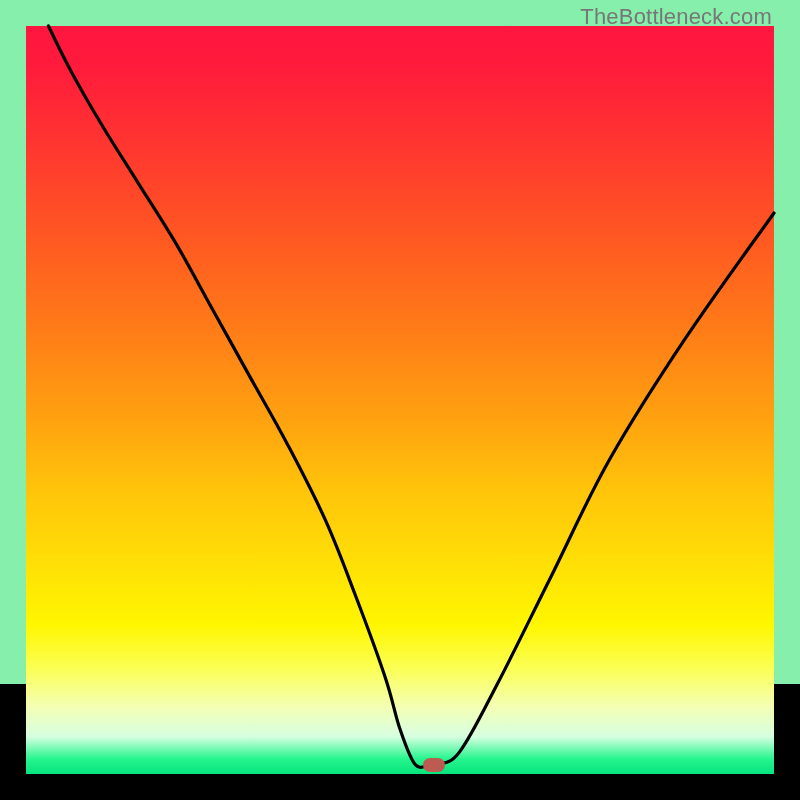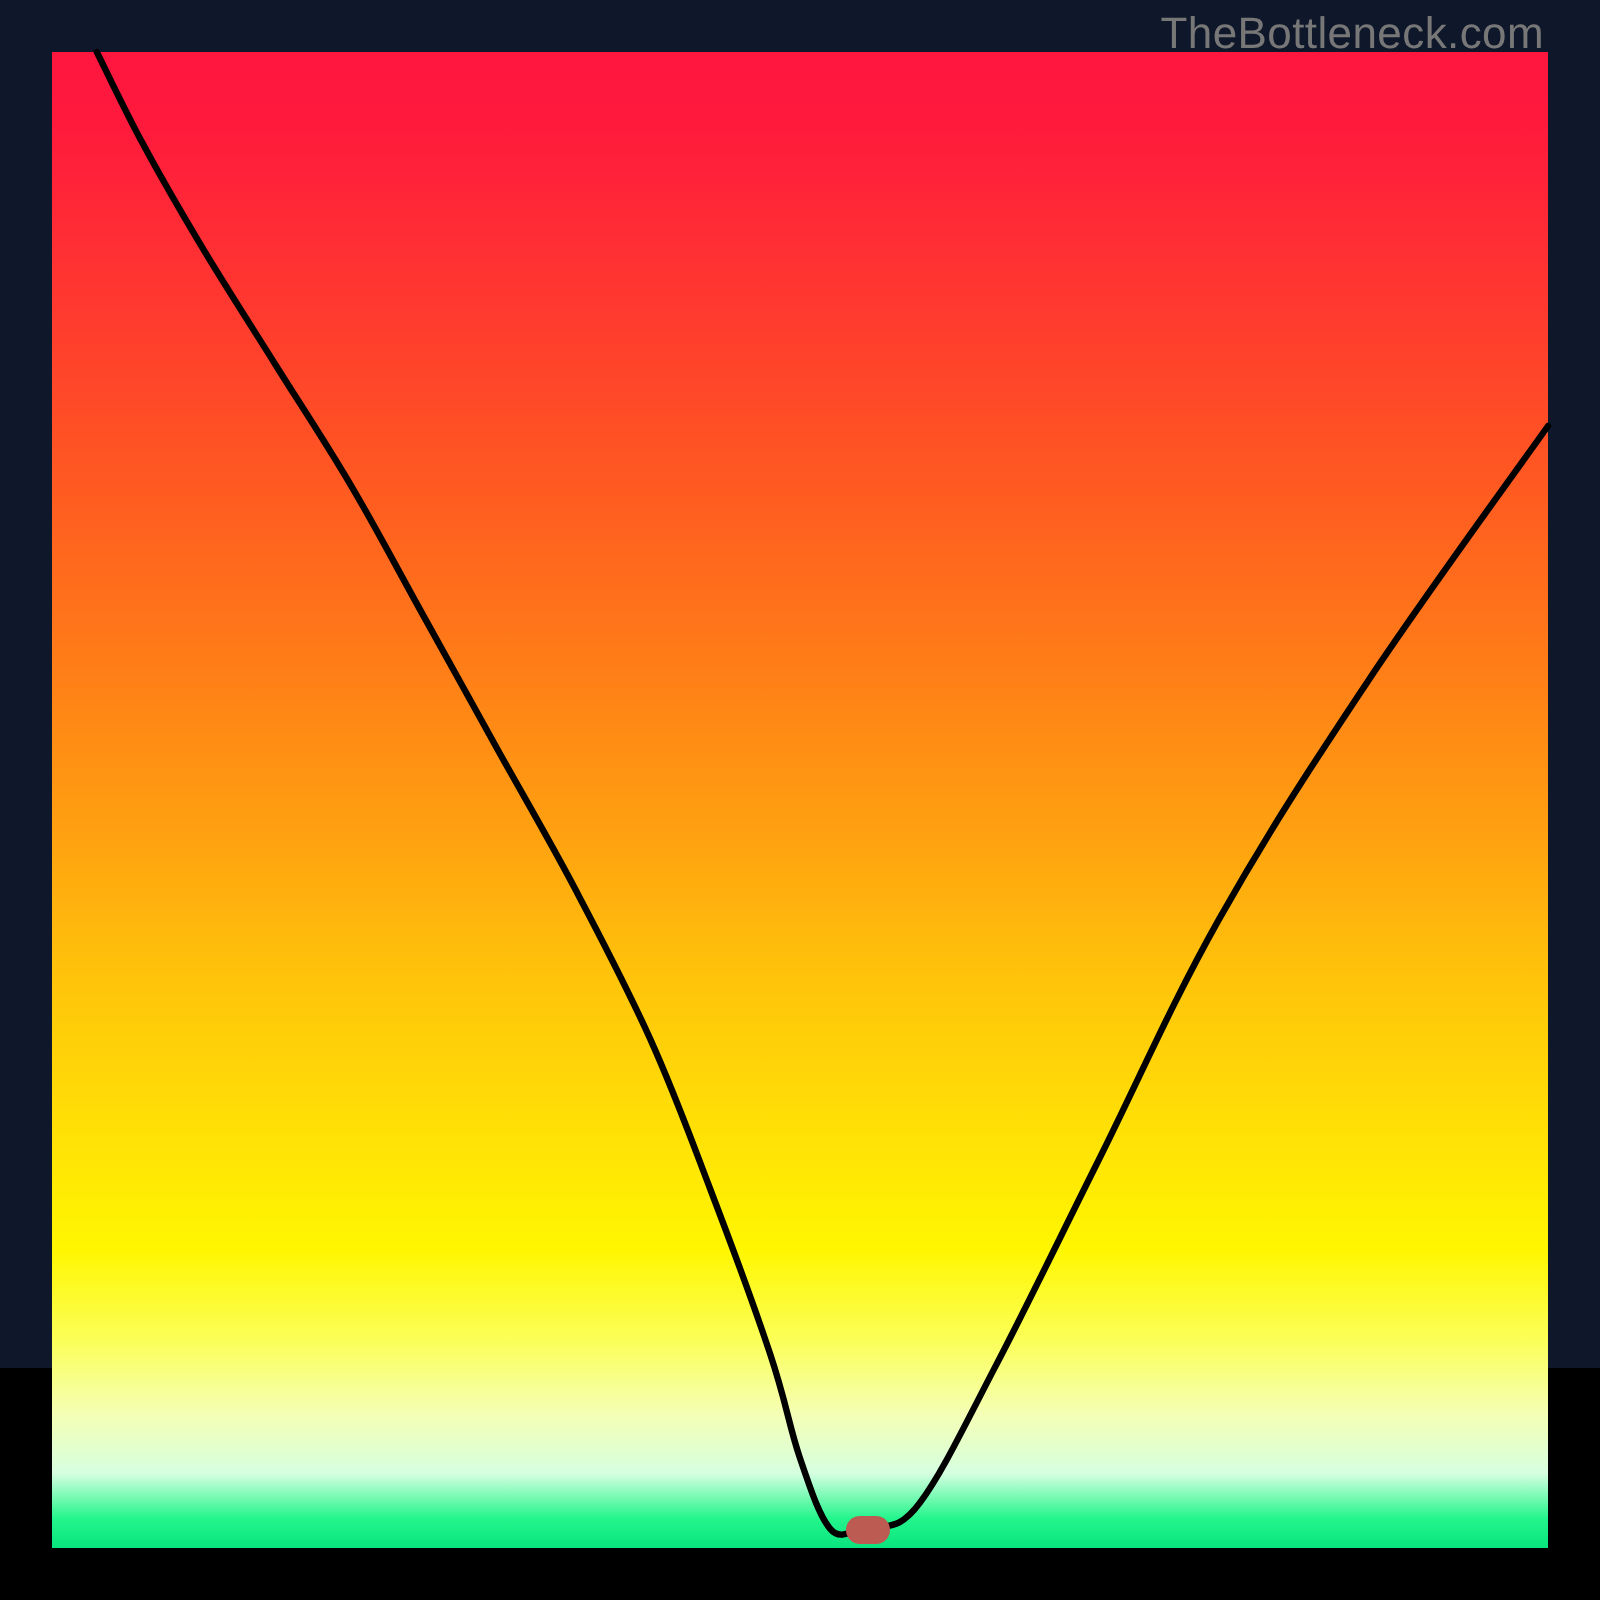--- a/index.html
+++ b/index.html
@@ -8,21 +8,21 @@
     background: #000;
     width: 800px;
     height: 800px;
     overflow: hidden;
     font-family: Arial, sans-serif;
   }
   .frame {
     position: relative;
     width: 800px;
     height: 684px;
-    background: #0f172a;
+    background: #86efac;
   }
   .plot-area {
     position: absolute;
     left: 26px;
     top: 26px;
     width: 748px;
     height: 748px;
     background: linear-gradient(to bottom,
       #ff163f 0%,
       #ff1a3c 5%,

